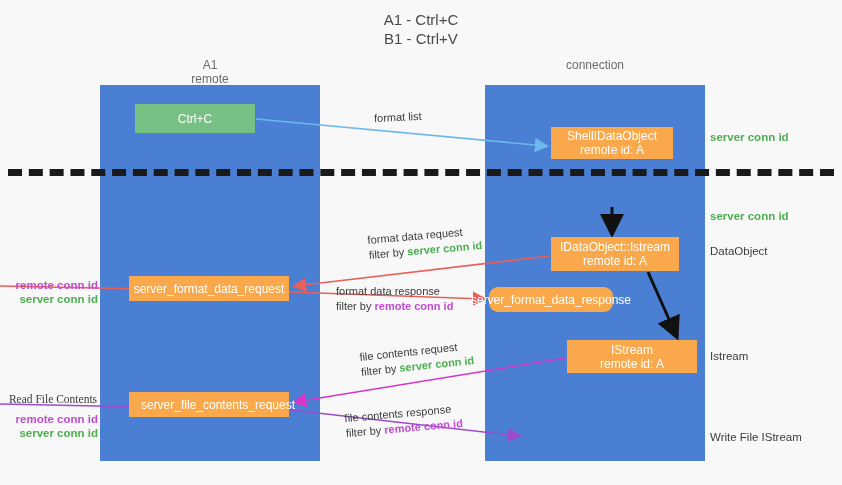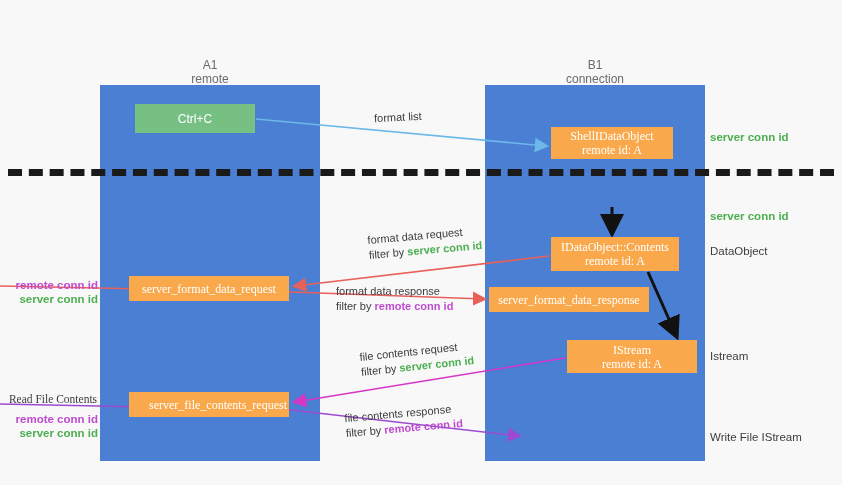--- a/index.html
+++ b/index.html
@@ -52,30 +52,30 @@
     flex-direction: column;
     align-items: center;
     justify-content: center;
     color: #ffffff;
     font-size: 12px;
     line-height: 14px;
     text-align: center;
     padding: 3px 6px;
   }
   .node.orange { background: #f9a council; }
-  .node.orange { background: #f9a94c; font-family: Liberation Serif, serif; }
+  .node.orange { background: #f9a94c; }
   .node.green  { background: #76c084; }
 
   
   #n-ctrlc   { left: 135px; top: 104px; width: 120px; height: 29px; }
   #n-dataobj { left: 551px; top: 127px; width: 122px; height: 32px; }
   #n-ctrlv   { left: 551px; top: 180px; width: 122px; height: 26px; }
   #n-getdata { left: 551px; top: 237px; width: 128px; height: 34px; }
   #n-sfdreq  { left: 129px; top: 276px; width: 160px; height: 25px; }
-  #n-sfdresp { left: 489px; top: 287px; width: 160px; height: 25px; }
+  #n-sfdresp { left: 489px; top: 287px; width: 124px; height: 25px; border-radius: 9px; }
   #n-istream { left: 567px; top: 340px; width: 130px; height: 33px; }
   #n-sfcreq  { left: 129px; top: 392px; width: 160px; height: 25px; padding-left: 24px; }
   #n-sfcresp { left: 524px; top: 424px; width: 160px; height: 25px; }
 
   
   .side-label {
     font-size: 11.5px;
     color: #3c3c3c;
     white-space: nowrap;
   }
@@ -120,27 +120,30 @@
     left: 0; top: 0;
     width: 842px; height: 485px;
     pointer-events: none;
   }
 </style>
 </head>
 <body>
 
 <div id="root">
 
+  <div class="abs" id="title">
+    <div>A1 - Ctrl+C</div>
+    <div>B1 - Ctrl+V</div>
+  </div>
 
   <div class="abs lane-header" id="hdr-a1">
     <div>A1</div>
     <div>remote</div>
   </div>
   <div class="abs lane-header" id="hdr-b1">
-    <div>B1</div>
     <div>connection</div>
   </div>
 
   <div class="abs lane" id="lane-a1"></div>
   <div class="abs lane" id="lane-b1"></div>
 
   <svg class="overlay">
     <defs>
       <marker id="ah-blue" markerWidth="9" markerHeight="9" refX="7" refY="4.5" orient="auto">
         <path d="M0,0 L9,4.5 L0,9 z" fill="#6cb8e8"></path>
@@ -182,21 +185,21 @@
     <span>Ctrl+C</span>
   </div>
 
   <div class="abs node orange" id="n-dataobj">
     <span>ShellIDataObject</span>
     <span>remote id: A</span>
   </div>
 
 
   <div class="abs node orange" id="n-getdata">
-    <span>IDataObject::Contents</span>
+    <span>IDataObject::Istream</span>
     <span>remote id: A</span>
   </div>
 
   <div class="abs node orange" id="n-sfdreq">
     <span>server_format_data_request</span>
   </div>
 
   <div class="abs node orange" id="n-sfdresp">
     <span>server_format_data_response</span>
   </div>

